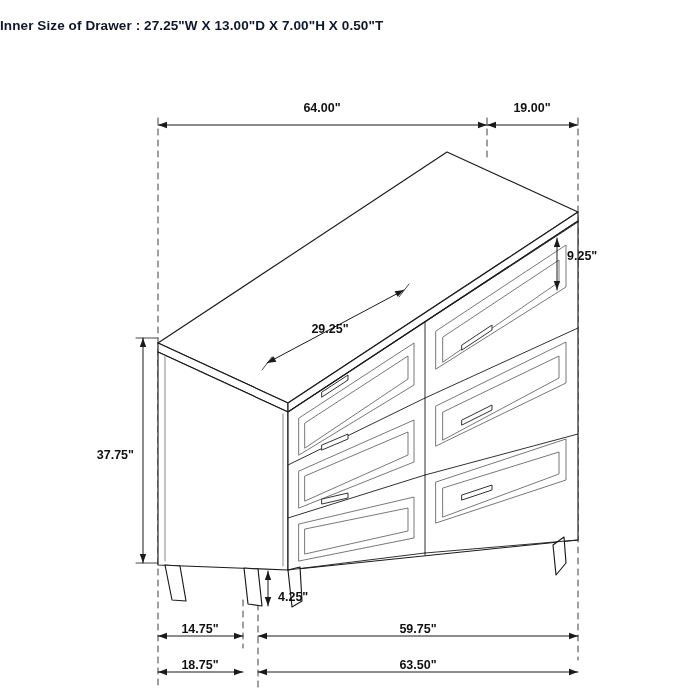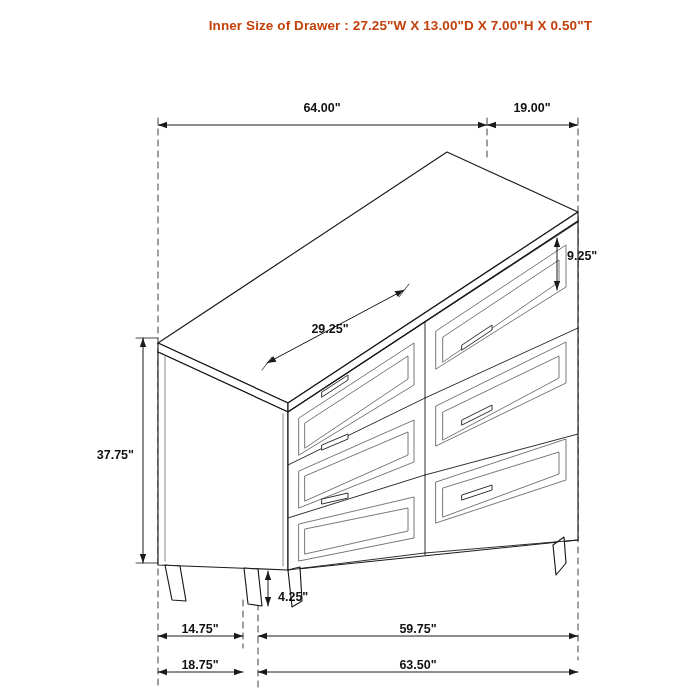--- a/index.html
+++ b/index.html
@@ -18,25 +18,25 @@
   #stage {
     position: absolute;
     left: 0; top: 0;
     width: 700px; height: 700px;
   }
   .title {
     position: absolute;
     top: 18px;
     left: 0;
     width: 592px;
-    text-align: right;
+    text-align: left;
     font-size: 13.5px;
     font-weight: bold;
     letter-spacing: 0.1px;
-    color: #c2410c;
+    color: #0f172a;
   }
   svg.diagram {
     position: absolute;
     left: 0;
     top: 0;
     width: 700px;
     height: 700px;
   }
   .dimtext {
     font-family: "Liberation Sans", sans-serif;

